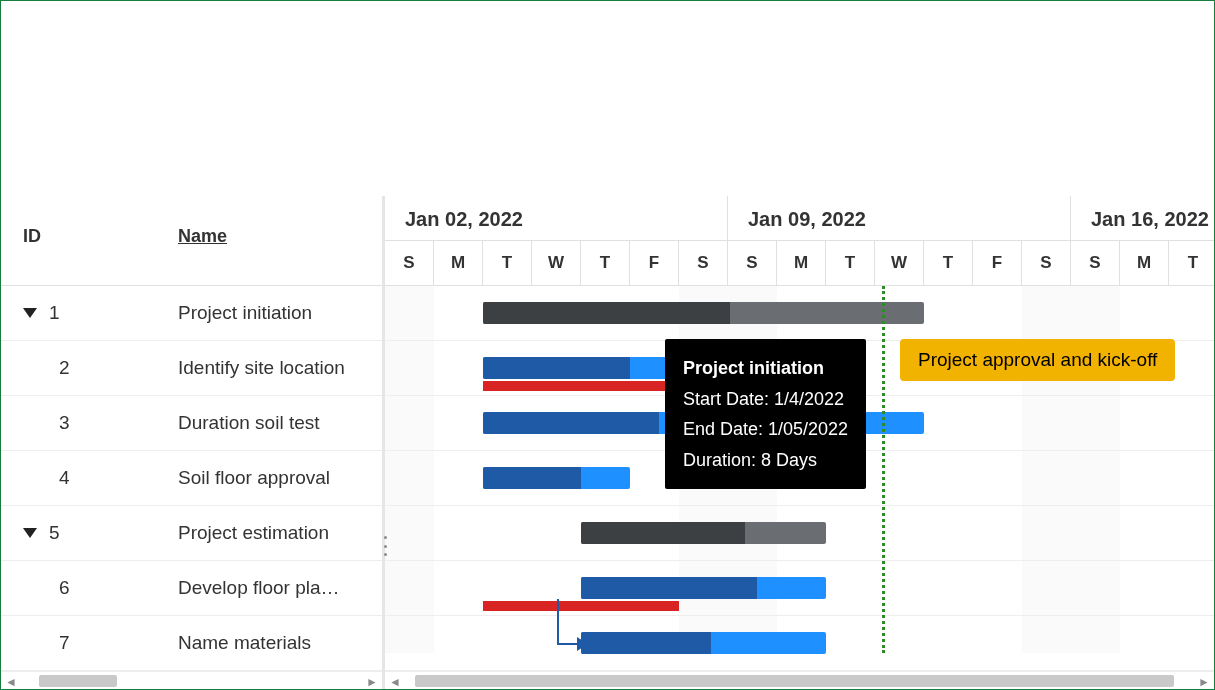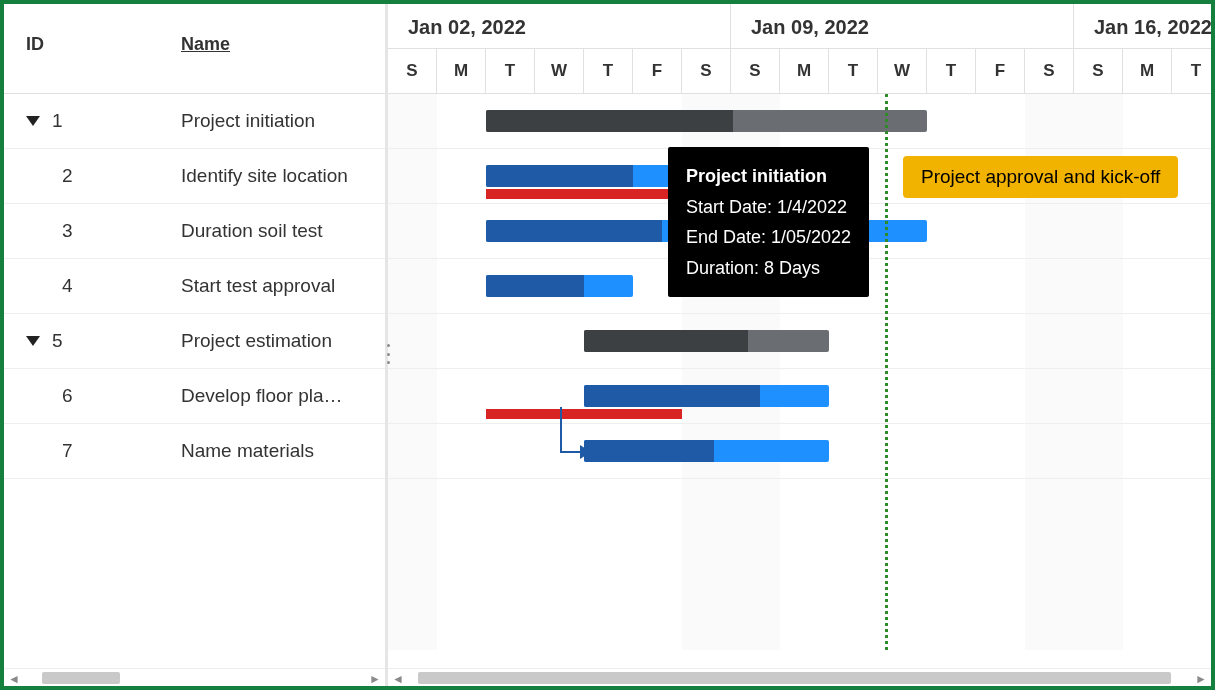--- a/index.html
+++ b/index.html
@@ -10,21 +10,22 @@
     overflow: hidden;
     width: 1215px;
     height: 690px;
     position: relative;
     background: #fff;
   }
   .gantt-wrap {
     display: flex;
     width: 100%;
     height: 100%;
-    border: 4px solid #15803d;
+    border: 1px solid #15803d;
+    align-items: flex-end;
   }
   .left-panel {
     width: 384px;
     flex-shrink: 0;
     border-right: 3px solid #e5e5e5;
     position: relative;
     display: flex;
     flex-direction: column;
   }
   .splitter-dots {
@@ -262,21 +263,21 @@
         <div class="left-row">
           <div class="row-id child">
             <span>3</span>
           </div>
           <div class="row-name">Duration soil test</div>
         </div>
         <div class="left-row">
           <div class="row-id child">
             <span>4</span>
           </div>
-          <div class="row-name">Start test approval</div>
+          <div class="row-name">Soil floor approval</div>
         </div>
         <div class="left-row">
           <div class="row-id">
             <span class="caret-down"></span>
             <span>5</span>
           </div>
           <div class="row-name">Project estimation</div>
         </div>
         <div class="left-row">
           <div class="row-id child">
@@ -369,21 +370,21 @@
         </div>
         <div class="tl-row">
           <div class="bar task" style="left: 196px; width: 245px;">
             <div class="prog" style="width: 53%;"></div>
           </div>
         </div>
         <div class="dep-line dep-v" style="left: 171.5px; top: 313px; height: 44px;"></div>
         <div class="dep-line dep-h" style="left: 171.5px; top: 357px; width: 22.5px;"></div>
         <div class="dep-line dep-arrow" style="left: 192px; top: 351px;"></div>
         <div class="today-line" style="left: 497.35px;"></div>
-        <div class="milestone-label" style="left: 515px; top: 62px;">Project approval and kick-off</div>
+        <div class="milestone-label" style="left: 515px; top: 53px;">Project approval and kick-off</div>
         <div class="tooltip" style="left: 280px; top: 53px;">
           <div style="font-weight: 600;">Project initiation</div>
           <div>Start Date: 1/4/2022</div>
           <div>End Date: 1/05/2022</div>
           <div>Duration: 8 Days</div>
         </div>
       </div>
     <div class="right-scroll">
       <span class="arrow l">◄</span>
       <div class="thumb"></div>

